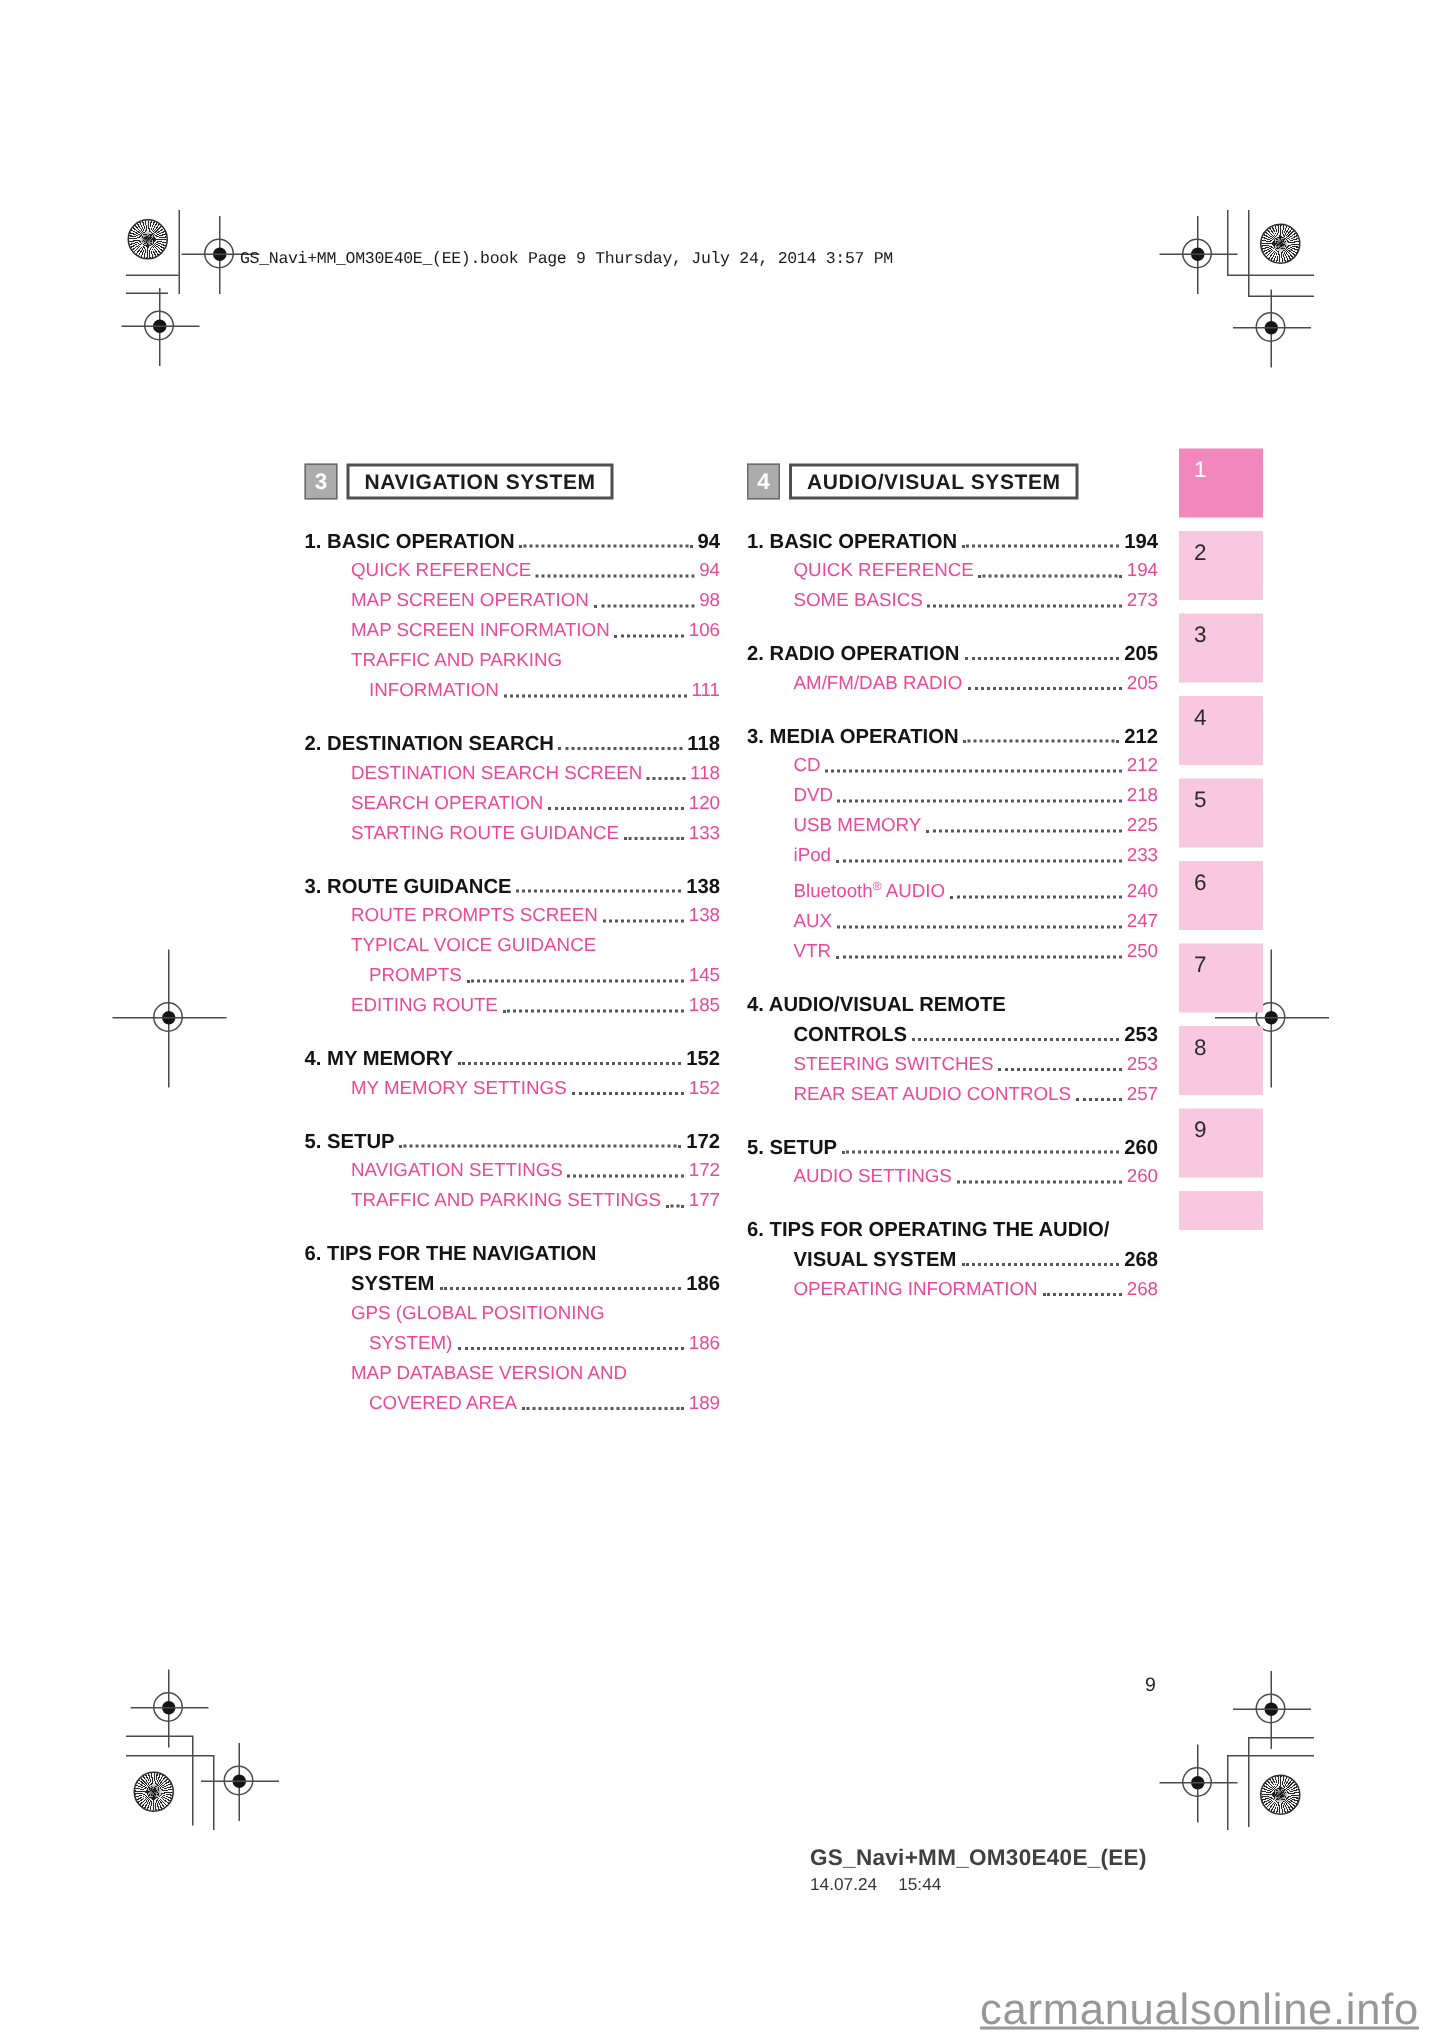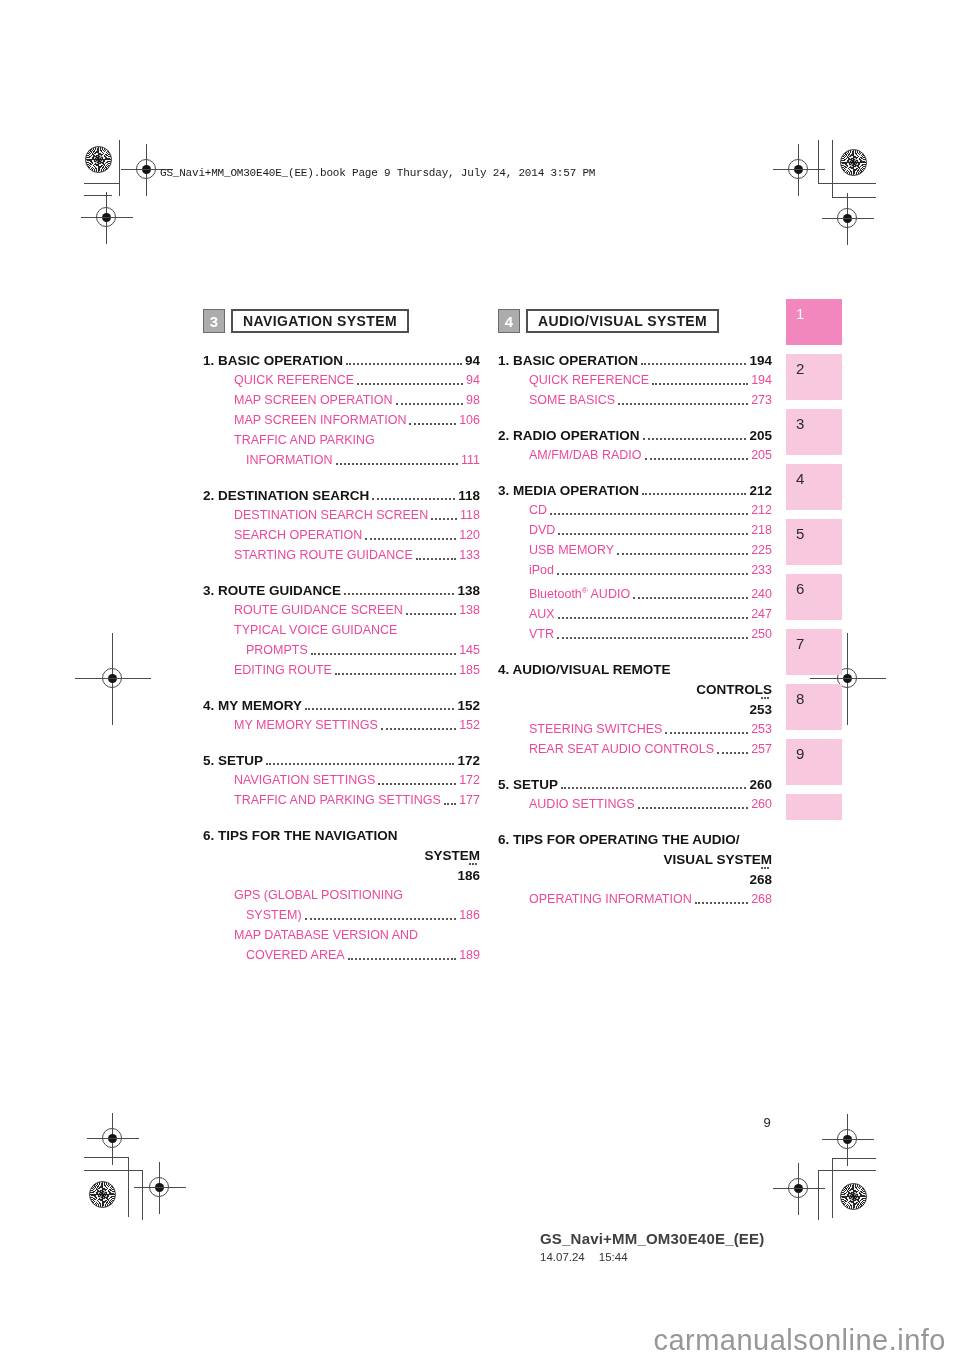--- a/index.html
+++ b/index.html
@@ -24,39 +24,39 @@
 
   
   .job-line { position:absolute; left:160px; top:167px; font-family:Liberation Mono, monospace;
     font-size:11px; color:#1a1a1a; white-space:nowrap; letter-spacing:-0.2px; }
   .page-number { position:absolute; left:752px; top:1115px; width:30px; text-align:center;
     font-size:13px; color:#222; }
   .footer-book { position:absolute; left:540px; top:1230px; font-size:15px; font-weight:bold;
     color:#404040; letter-spacing:0.2px; }
   .footer-ts { position:absolute; left:540px; top:1251px; font-size:11.5px; color:#333; }
   .footer-ts span + span { margin-left:14px; }
-  .watermark { position:absolute; right:14px; top:1324px; font-size:29px; color:#979797; letter-spacing:0.5px; }
+  .watermark { position:absolute; right:14px; top:1324px; font-size:29px; color:#979797; letter-spacing:0.5px;text-decoration:underline; }
 
   
   .toc-col { position:absolute; top:309px; width:277px; }
   .toc-col.left  { left:203px; }
   .toc-col.right { left:498px; width:274px; }
   .col-header { display:flex; align-items:stretch; gap:6px; height:24px; margin-bottom:7px; }
   .chapnum { width:22px; background:#acacac; border:1px solid #6b6b6b; color:#fff;
     font-size:15px; font-weight:bold; display:flex; align-items:center; justify-content:center; }
   .chaptitle { border:2px solid #4f4f4f; padding:0 10px; display:flex; align-items:center;
     font-size:14px; font-weight:bold; letter-spacing:0.4px; color:#1c1c1c; white-space:nowrap; }
 
   .entry { margin-top:5px; font-size:12.5px; color:#ec4899; line-height:15px; }
   .entry.chapter { margin-top:20px; font-size:13.5px; font-weight:bold; color:#141414; }
   .entry.sub { padding-left:31px; }
   .line-first { margin-bottom:5px; }
   .line-last { display:flex; align-items:flex-end; }
   .line-last.wrapped { padding-left:12px; }
-  .entry.chapter .line-last.wrapped { padding-left:31px;flex-direction:column; }
+  .entry.chapter .line-last.wrapped { padding-left:31px; }
   .dots { flex:1; border-bottom:2px dotted #575757; margin:0 3px 3px 3px; min-width:8px; }
   .pg { white-space:nowrap; }
   sup { font-size:8px; }
 
   
   .tab-strip { position:absolute; left:786px; top:299px; width:56px; }
   .tab { height:46px; margin-bottom:9px; font-size:15px; color:#2b2b2b; padding:6px 0 0 10px; }
   .tab.active { color:#ffffff; }
   .tab.blank { height:26px; }
 </style>
@@ -199,21 +199,21 @@
         </div>
         <div class="entry chapter">
           <div class="line-last">
             <span class="lbl">3. ROUTE GUIDANCE</span>
             <span class="dots"></span>
             <span class="pg">138</span>
           </div>
         </div>
         <div class="entry sub">
           <div class="line-last">
-            <span class="lbl">ROUTE GUIDANCE SCREEN</span>
+            <span class="lbl">ROUTE PROMPTS SCREEN</span>
             <span class="dots"></span>
             <span class="pg">138</span>
           </div>
         </div>
         <div class="entry sub">
           <div class="line-first"><span class="lbl">TYPICAL VOICE GUIDANCE</span></div>
           <div class="line-last wrapped">
             <span class="lbl">PROMPTS</span>
             <span class="dots"></span>
             <span class="pg">145</span>

